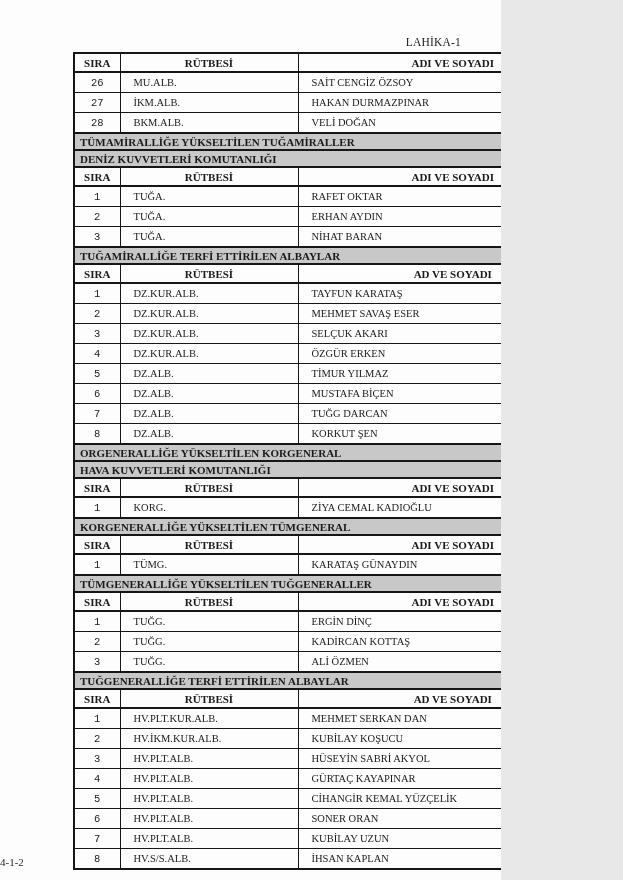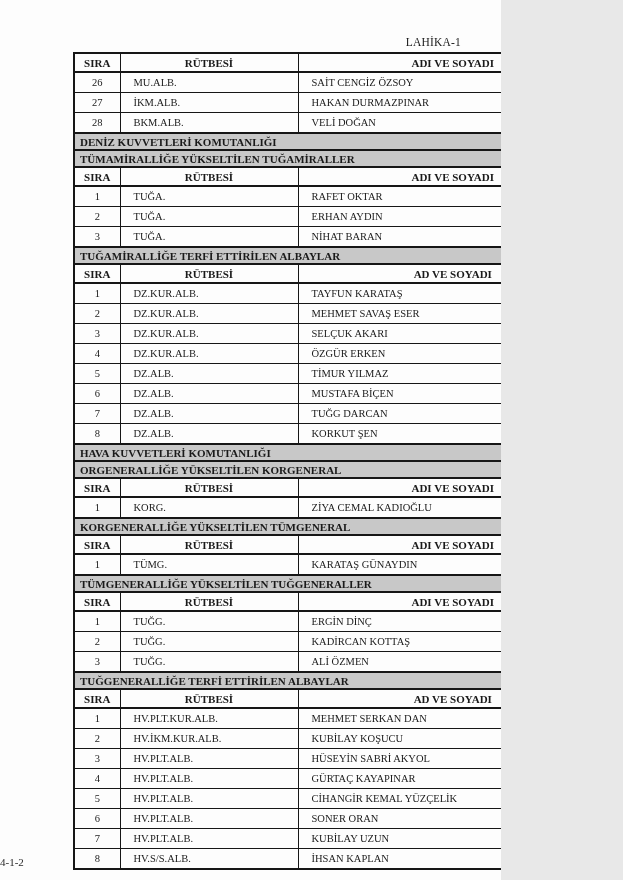--- a/index.html
+++ b/index.html
@@ -44,21 +44,21 @@
     height: 17px;
     font-weight: bold;
     font-size: 11px;
     text-align: center;
     border-bottom: 2px solid #161616;
   }
   tr.data-row td {
     height: 19px;
     font-size: 10.5px;
   }
-  tr.data-row td.cell-sira { text-align: center; }
+  tr.data-row td.cell-sira { text-align: center; font-family: Liberation Mono, monospace; }
   tr.data-row td.cell-rutbe, tr.data-row td.cell-ad {
     text-align: left;
     padding-left: 13px;
   }
   tr.band-row td {
     height: 15px;
     background: var(--band-bg, #c8c8c8);
     font-weight: bold;
     font-size: 11px;
     text-align: left;
@@ -106,25 +106,25 @@
     <td class="cell-ad">HAKAN DURMAZPINAR</td>
   </tr>
 
   <tr class="data-row">
     <td class="cell-sira">28</td>
     <td class="cell-rutbe">BKM.ALB.</td>
     <td class="cell-ad">VELİ DOĞAN</td>
   </tr>
 
   <tr class="band-row">
+    <td colspan="3">TÜMAMİRALLİĞE YÜKSELTİLEN TUĞAMİRALLER</td>
+  </tr>
+
+  <tr class="band-row">
     <td colspan="3">DENİZ KUVVETLERİ KOMUTANLIĞI</td>
-  </tr>
-
-  <tr class="band-row">
-    <td colspan="3">TÜMAMİRALLİĞE YÜKSELTİLEN TUĞAMİRALLER</td>
   </tr>
 
   <tr class="header-row">
     <td class="cell-sira">SIRA</td>
     <td class="cell-rutbe">RÜTBESİ</td>
     <td class="cell-ad">ADI VE SOYADI</td>
   </tr>
 
   <tr class="data-row">
     <td class="cell-sira">1</td>
@@ -196,25 +196,25 @@
     <td class="cell-ad">TUĞG DARCAN</td>
   </tr>
 
   <tr class="data-row">
     <td class="cell-sira">8</td>
     <td class="cell-rutbe">DZ.ALB.</td>
     <td class="cell-ad">KORKUT ŞEN</td>
   </tr>
 
   <tr class="band-row">
+    <td colspan="3">ORGENERALLİĞE YÜKSELTİLEN KORGENERAL</td>
+  </tr>
+
+  <tr class="band-row">
     <td colspan="3">HAVA KUVVETLERİ KOMUTANLIĞI</td>
-  </tr>
-
-  <tr class="band-row">
-    <td colspan="3">ORGENERALLİĞE YÜKSELTİLEN KORGENERAL</td>
   </tr>
 
   <tr class="header-row">
     <td class="cell-sira">SIRA</td>
     <td class="cell-rutbe">RÜTBESİ</td>
     <td class="cell-ad">ADI VE SOYADI</td>
   </tr>
 
   <tr class="data-row">
     <td class="cell-sira">1</td>

